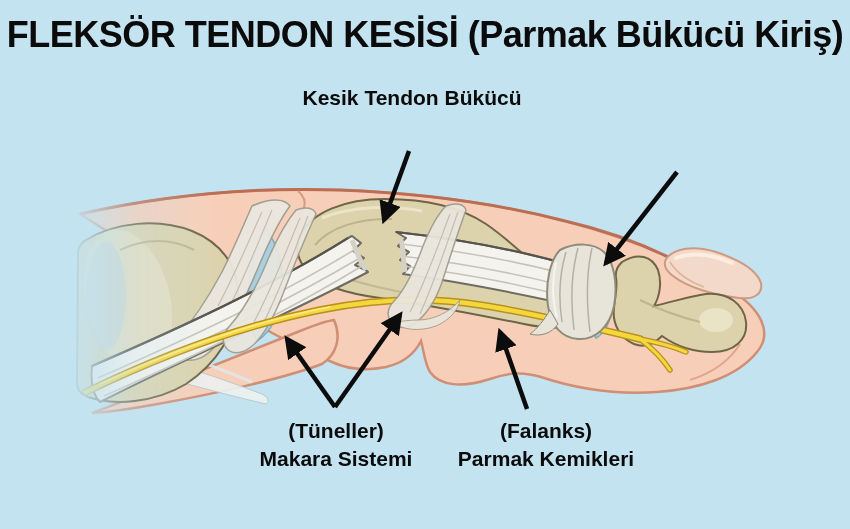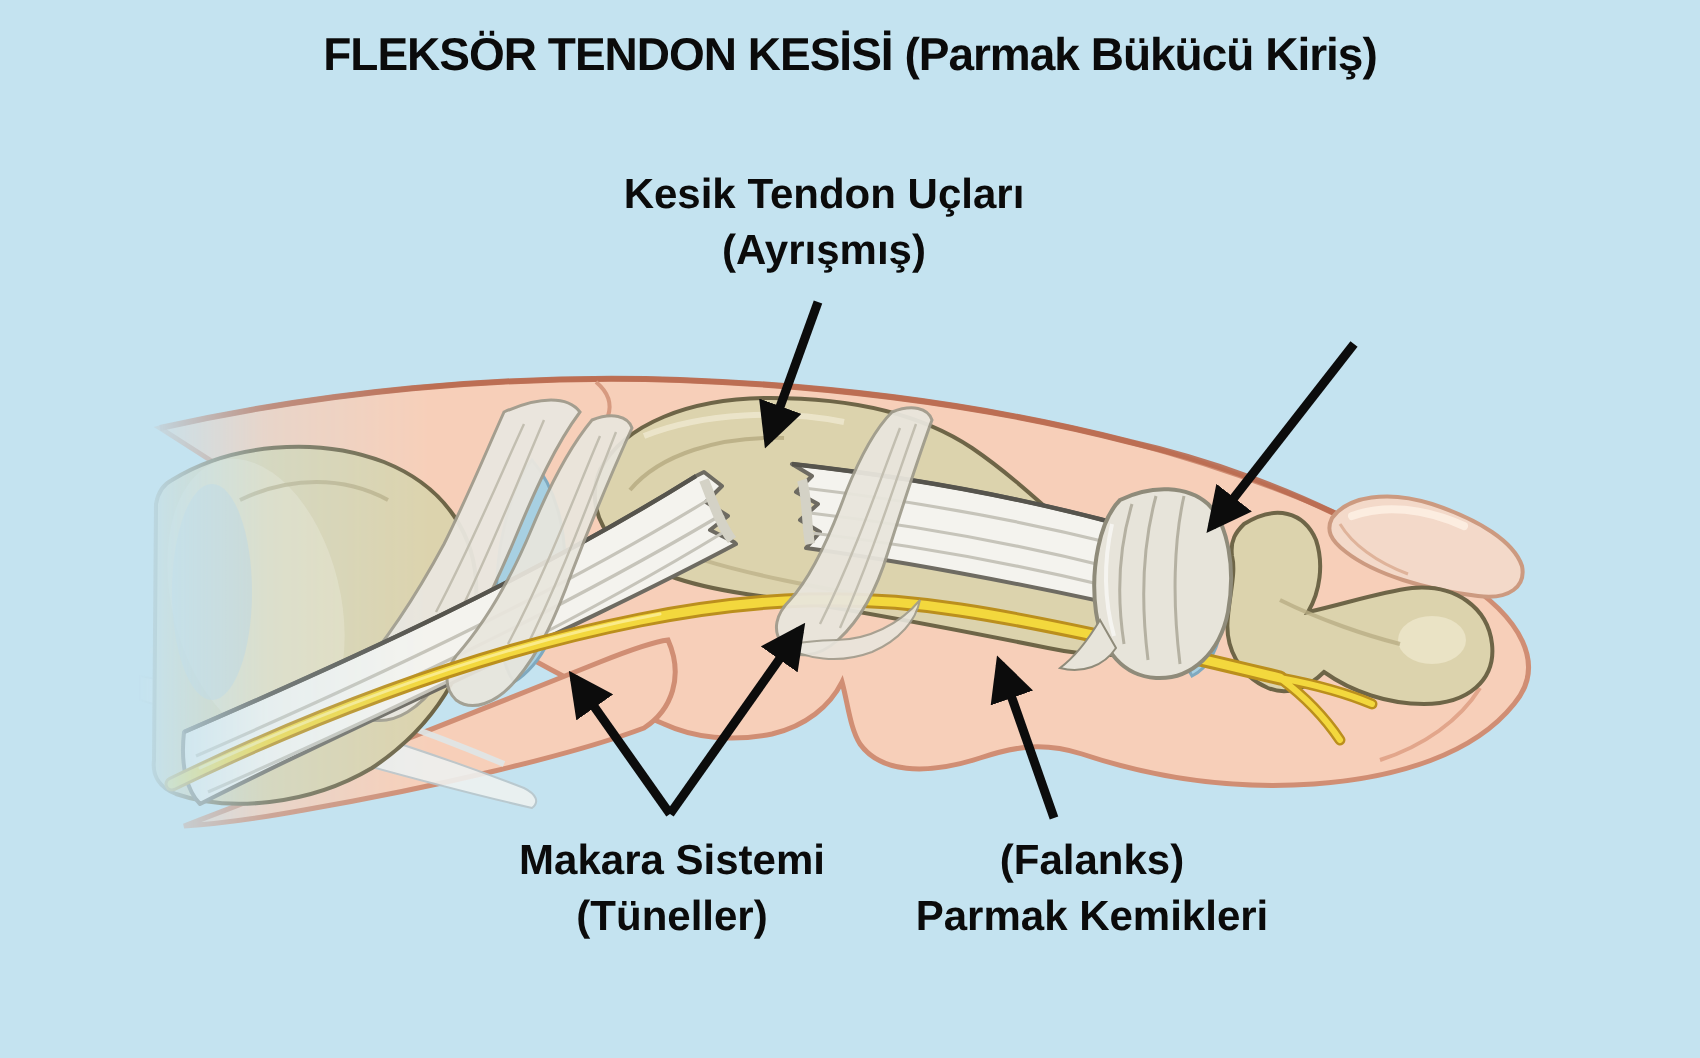--- a/index.html
+++ b/index.html
@@ -1,20 +1,20 @@
 <!DOCTYPE html>
 <html><head>
 <meta charset="utf-8">
 <style>
   html,body{margin:0;padding:0;background:#c4e3f0;}
   #app{position:relative;width:850px;height:529px;overflow:hidden;
        font-family:"Liberation Sans",sans-serif;background:#c4e3f0;}
   #figure-svg{position:absolute;left:0;top:0;}
   .title{position:absolute;left:0;top:14px;width:850px;text-align:center;
-         font-weight:bold;font-size:23px;letter-spacing:-0.5px;color:#0b0b0b;}
+         font-weight:bold;font-size:36px;letter-spacing:-0.5px;color:#0b0b0b;}
   .label{position:absolute;transform:translateX(-50%);text-align:center;
          font-weight:bold;font-size:21px;line-height:28px;color:#0b0b0b;white-space:nowrap;}
   .label span{display:block;}
 </style>
 </head>
 <body>
 
 <div id="app">
 
 <svg id="figure-svg" width="850" height="529" viewBox="0 0 850 529">
@@ -167,28 +167,27 @@
     <line x1="677" y1="172" x2="606" y2="263" marker-end="url(#ah)"></line>
     <line x1="335" y1="407" x2="287" y2="339" marker-end="url(#ah)"></line>
     <line x1="335" y1="407" x2="400" y2="315" marker-end="url(#ah)"></line>
     <line x1="527" y1="409" x2="500" y2="332" marker-end="url(#ah)"></line>
   </g>
 </svg>
 
 <div class="title">FLEKSÖR TENDON KESİSİ (Parmak Bükücü Kiriş)</div>
 
 <div class="label" style="left:412px;top:84px">
-  <span>Kesik Tendon Uçları</span>
-  <span>(Ayrışmış)</span>
+  <span>Kesik Tendon Bükücü</span>
 </div>
 
 
 <div class="label" style="left:336px;top:417px">
+  <span>(Tüneller)</span>
   <span>Makara Sistemi</span>
-  <span>(Tüneller)</span>
 </div>
 
 <div class="label" style="left:546px;top:417px">
   <span>(Falanks)</span>
   <span>Parmak Kemikleri</span>
 </div>
 
 </div>
 
 </body></html>

